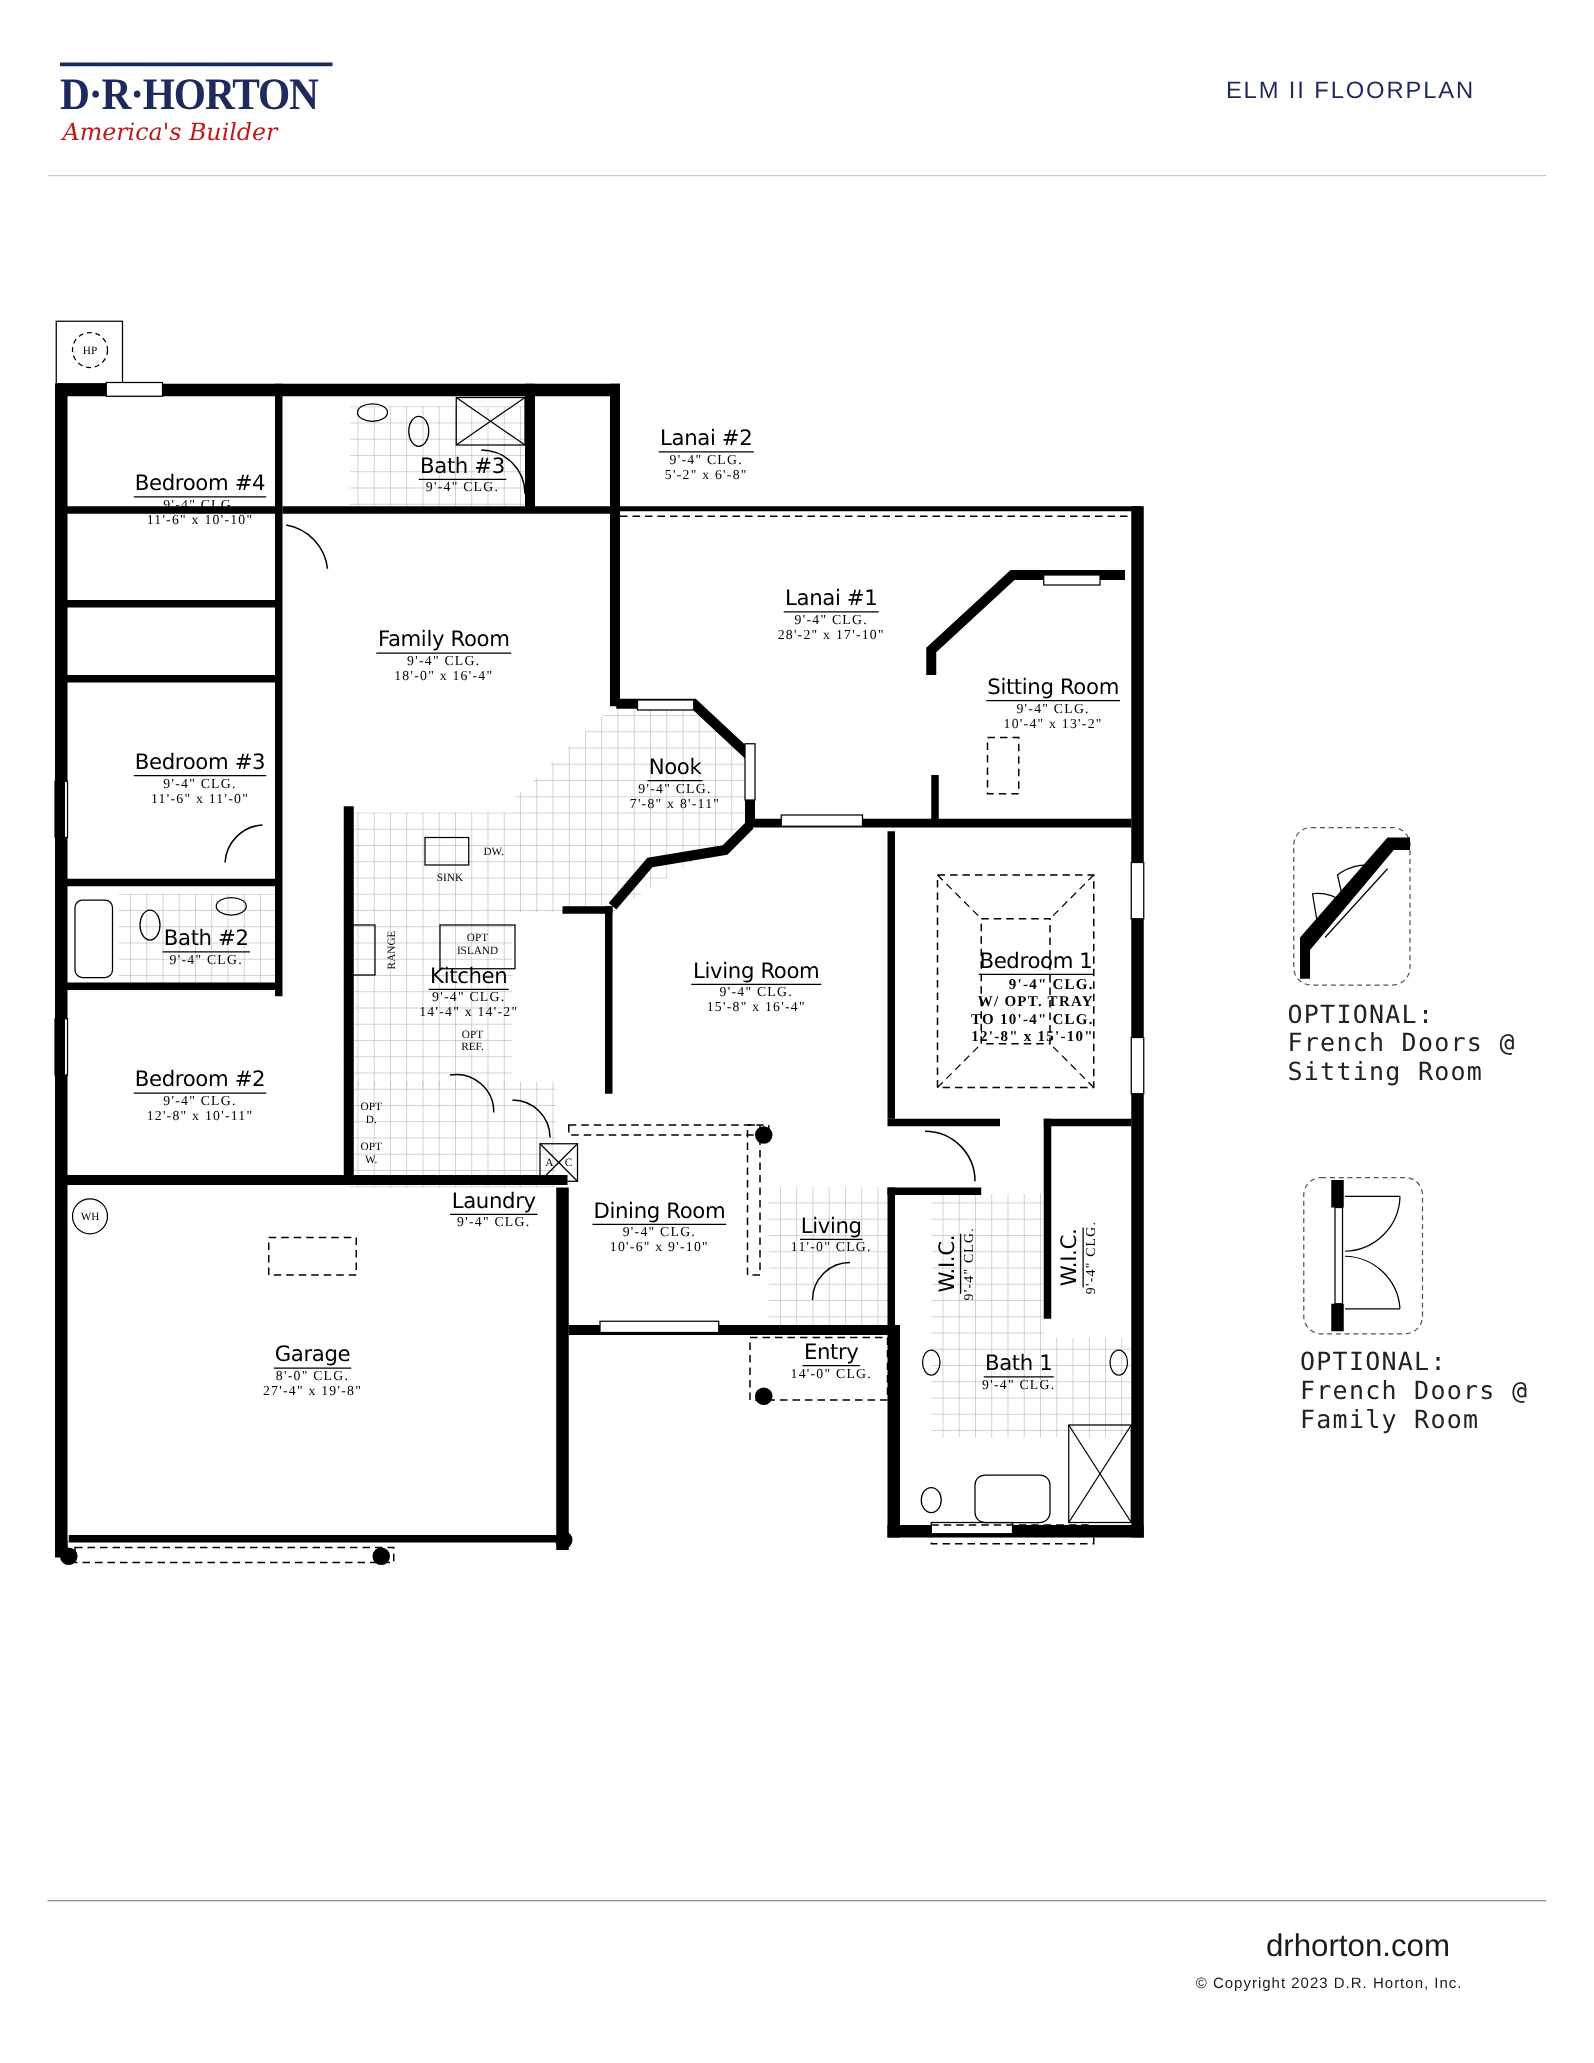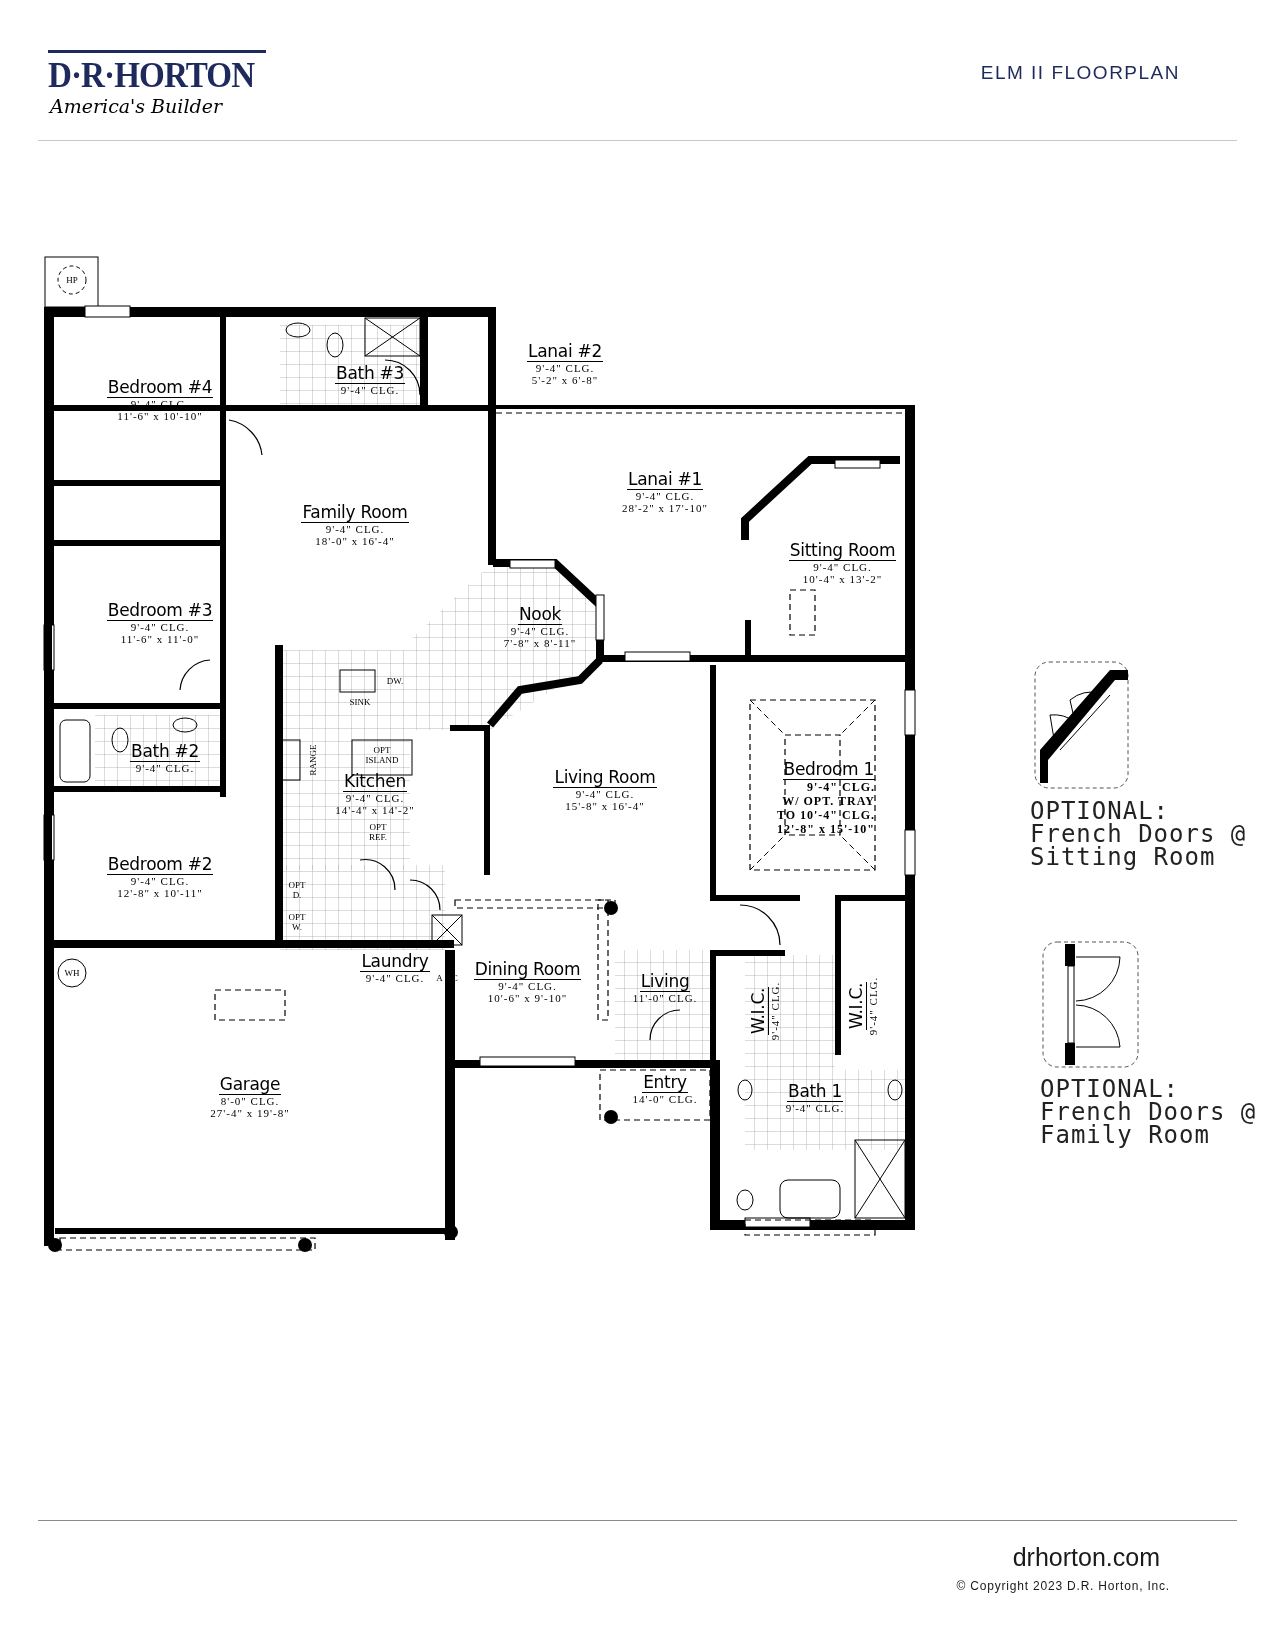--- a/index.html
+++ b/index.html
@@ -2,31 +2,31 @@
 <html><head>
 <meta charset="utf-8">
 <style>
   html, body { margin: 0; padding: 0; background: #ffffff; }
   body { width: 1275px; height: 1650px; position: relative; overflow: hidden; font-family: "Liberation Sans", sans-serif; color: #1a2145; }
   .header-rule { position: absolute; left: 38px; right: 38px; top: 140px; height: 1px; background: #c9c9c9; }
   .footer-rule { position: absolute; left: 38px; right: 38px; top: 1520px; height: 1px; background: #8a8a8a; }
   .logo { position: absolute; left: 48px; top: 50px; width: 220px; }
   .logo-bar { height: 3px; background: #1f2a5c; width: 218px; margin-bottom: 4px; }
   .logo-main { font-family: "Liberation Serif", serif; font-weight: bold; font-size: 36px; letter-spacing: -1px; color: #1f2a5c; line-height: 36px; transform: scaleX(0.92); transform-origin: left; }
-  .logo-tag { font-family: "DejaVu Serif", serif; font-style: italic; font-size: 19px; color: #000000; margin-left: 2px; margin-top: 2px; }
+  .logo-tag { font-family: "DejaVu Serif", serif; font-style: italic; font-size: 19px; color: #b91c1c; margin-left: 2px; margin-top: 2px; }
   .plan-title { position: absolute; right: 95px; top: 62px; font-size: 19px; letter-spacing: 1.5px; color: #1f2a5c; }
   .site { position: absolute; right: 115px; top: 1543px; font-size: 25px; color: #1a1a1a; }
   .copyright { position: absolute; right: 105px; top: 1579px; font-size: 12px; letter-spacing: 0.8px; color: #1a1a1a; }
   .plan { position: absolute; left: 0; top: 0; width: 1275px; height: 1650px; }
   .room-label { position: absolute; text-align: center; color: #000; }
   .room-name { font-family: "DejaVu Sans", sans-serif; font-size: 17px; border-bottom: 1px solid #000; display: inline-block; padding: 0 1px; line-height: 19px; letter-spacing: -0.3px; }
   .room-sub { font-family: "Liberation Serif", serif; font-size: 11px; line-height: 12px; letter-spacing: 1px; white-space: nowrap; }
   .room-sub.bold { font-weight: bold; font-size: 12px; line-height: 14px; }
   .fixture { position: absolute; font-family: "Liberation Serif", serif; font-size: 9px; text-align: center; line-height: 10px; color: #000; }
-  .opt-note { position: absolute; font-family: "DejaVu Sans Mono", monospace; font-size: 24px; line-height: 23px; color: #222; letter-spacing: 1px; white-space: pre; }
+  .opt-note { position: absolute; font-family: "DejaVu Sans Mono", monospace; font-size: 20px; line-height: 23px; color: #222; letter-spacing: 1px; white-space: pre; }
   .vert { transform: rotate(-90deg); transform-origin: center; }
 </style>
 </head>
 <body>
 
 <div class="logo">
   <div class="logo-bar"></div>
   <div class="logo-main">D·R·HORTON</div>
   <div class="logo-tag">America's Builder</div>
 </div>
@@ -331,20 +331,20 @@
   <div>REF.</div>
 </div>
 <div class="fixture" style="left:283px; top:880px; width:28px;">
   <div>OPT</div>
   <div>D.</div>
 </div>
 <div class="fixture" style="left:283px; top:912px; width:28px;">
   <div>OPT</div>
   <div>W.</div>
 </div>
-<div class="fixture" style="left:430px; top:925px; width:34px;margin-top:48px;">A × C</div>
+<div class="fixture" style="left:430px; top:925px; width:34px;">A × C</div>
 
 <div class="opt-note" style="left:1030px; top:800px;"><div>OPTIONAL:</div><div>French Doors @</div><div>Sitting Room</div></div>
 <div class="opt-note" style="left:1040px; top:1078px;"><div>OPTIONAL:</div><div>French Doors @</div><div>Family Room</div></div>
 
 <div class="footer-rule"></div>
 <div class="site">drhorton.com</div>
 <div class="copyright">© Copyright 2023 D.R. Horton, Inc.</div>
 
 </body></html>

